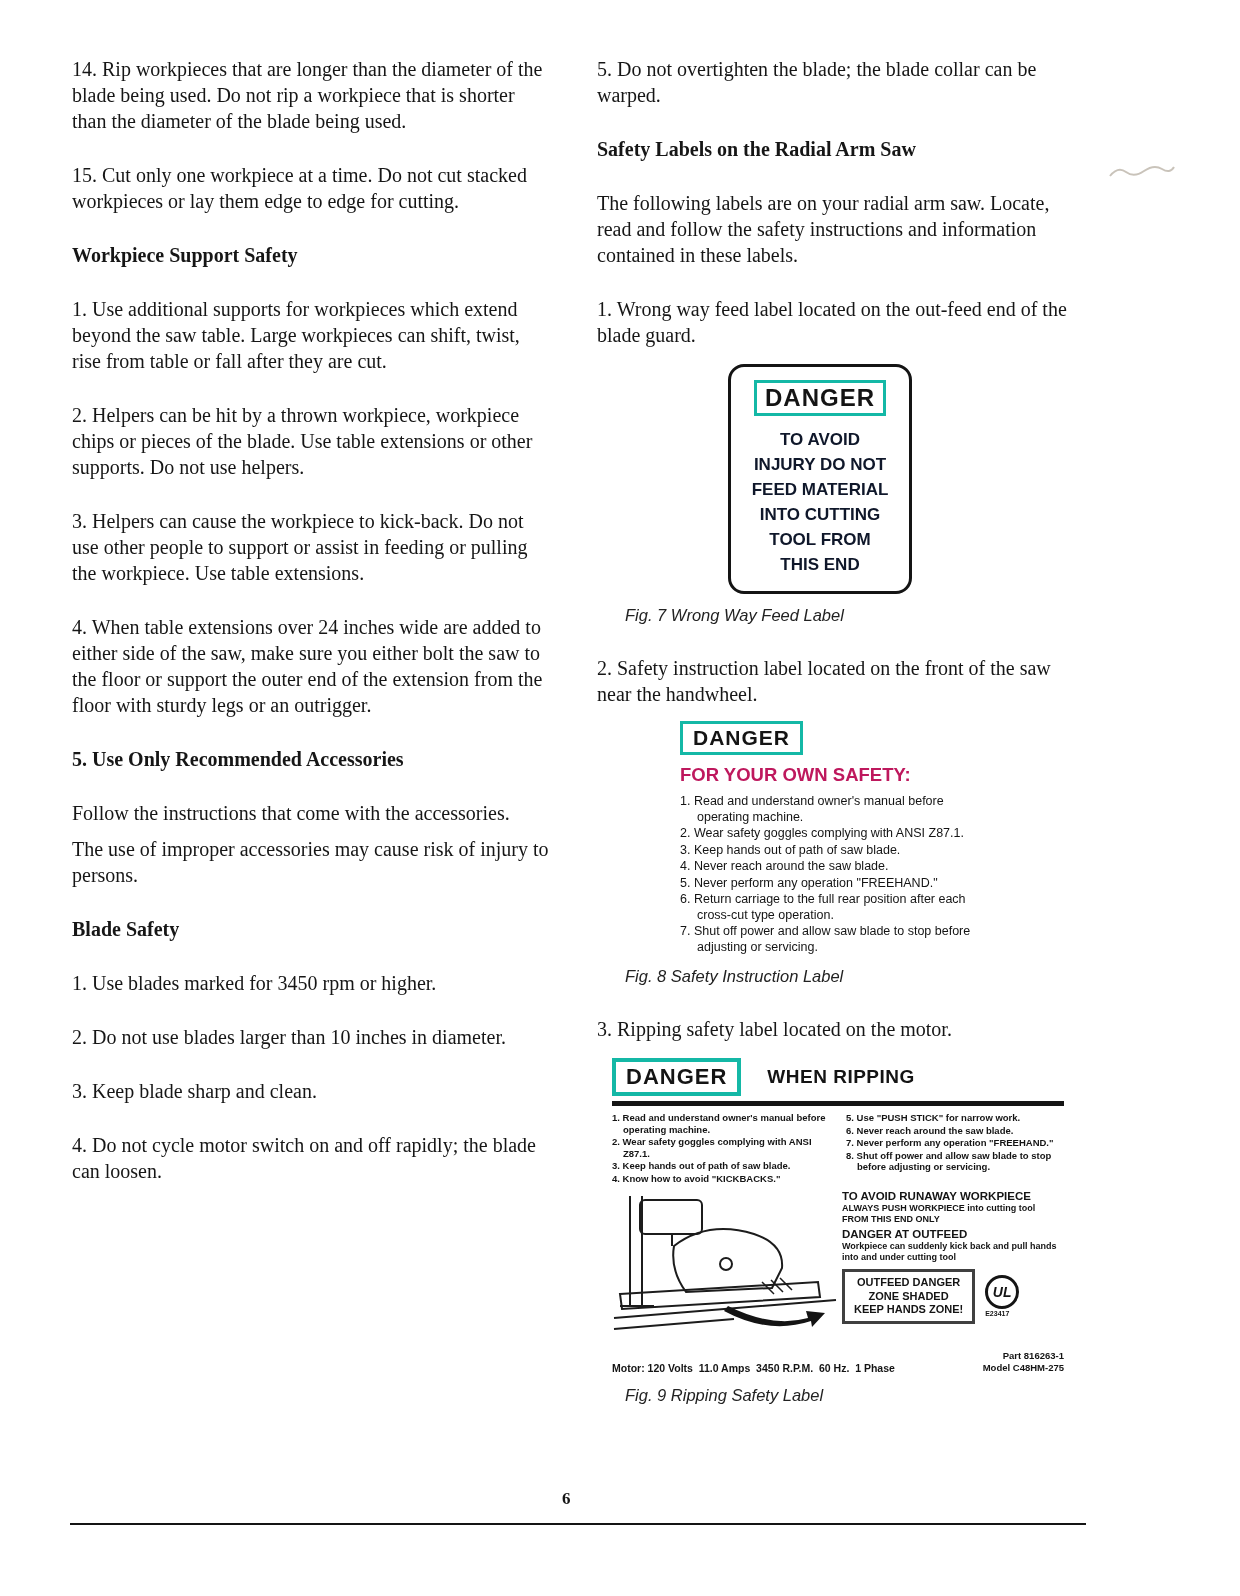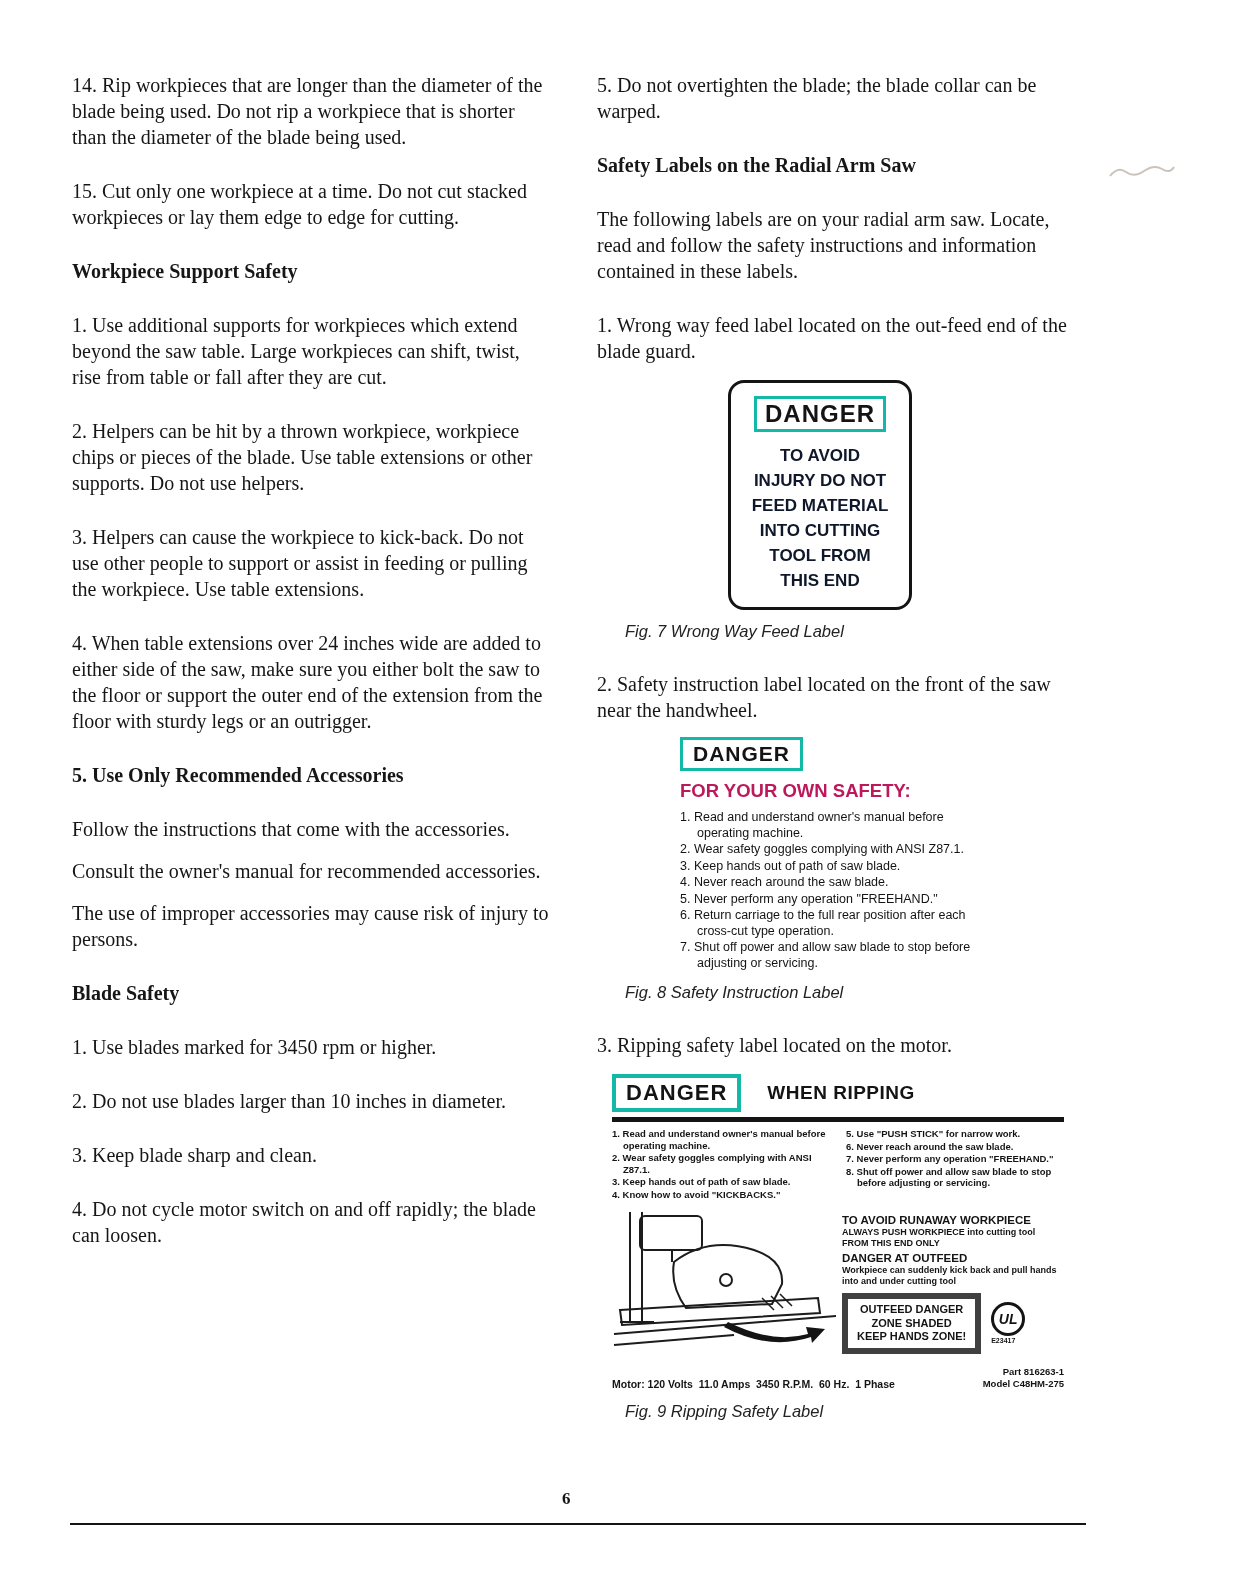--- a/index.html
+++ b/index.html
@@ -6,21 +6,21 @@
   html,body { background:#ffffff; }
   .page {
     position:relative; width:1240px; height:1596px; margin:0 auto;
     background:#ffffff; color:#161616; overflow:hidden;
     font-family:"Liberation Serif", serif;
   }
   .col { position:absolute; top:56px; }
   .col-left  { left:72px;  width:478px; }
   .col-right { left:597px; width:490px; }
 
-  .para { font-size:20px; line-height:26px; margin:16px 0 28px 0; }
+  .para { font-size:20px; line-height:26px; margin:0 0 28px 0; }
   .tight { margin-bottom:10px; }
   .heading { font-size:20px; line-height:26px; font-weight:bold; margin:8px 0 28px 0; }
   .caption {
     font-family:"Liberation Sans", sans-serif; font-style:italic;
     font-size:16.5px; color:#222; margin:12px 0 30px 28px;
   }
 
   .danger-box {
     display:inline-block; font-family:"Liberation Sans", sans-serif;
     font-weight:bold; border:3px solid #14b8a6; padding:2px 10px;
@@ -63,21 +63,21 @@
     font-size:9.5px; font-weight:bold; line-height:11.5px;
     padding-left:11px; text-indent:-11px; margin-bottom:1px;
   }
   .fig9-body { display:flex; }
   .fig9-art { width:228px; height:158px; flex:none; }
   .fig9-right { flex:1; padding-left:2px; padding-top:2px; }
   .f9-b { font-weight:bold; font-size:11.5px; line-height:13px; margin-top:4px; }
   .f9-t { font-size:9px; line-height:10.5px; font-weight:bold; }
   .f9-zone-row { display:flex; align-items:center; gap:10px; margin-top:7px; }
   .f9-zone {
-    border:6px solid #404040; padding:4px 9px; text-align:center;
+    border:3px solid #404040; padding:4px 9px; text-align:center;
     font-weight:bold; font-size:11px; line-height:13.5px;
   }
   .f9-ul { text-align:left; }
   .f9-ul-circle {
     width:34px; height:34px; border:3px solid #141414; border-radius:50%;
     display:flex; align-items:center; justify-content:center;
     font-weight:bold; font-style:italic; font-size:14px; margin:0 auto;
   }
   .f9-ul-num { font-size:7px; font-weight:bold; margin-top:1px; }
   .fig9-bottom { display:flex; justify-content:space-between; align-items:flex-end; margin-top:4px; }
@@ -104,21 +104,20 @@
     <p class="para">15. Cut only one workpiece at a time.  Do not cut stacked workpieces or lay them edge to edge for cutting.</p>
 
     <h3 class="heading">Workpiece Support Safety</h3>
     <p class="para">1. Use additional supports for workpieces which extend beyond the saw table. Large workpieces can shift, twist, rise from table or fall after they are cut.</p>
     <p class="para">2. Helpers can be hit by a thrown workpiece, workpiece chips or pieces of the blade. Use table extensions or other supports. Do not use helpers.</p>
     <p class="para">3. Helpers can cause the workpiece to kick-back. Do not use other people to support or assist in feeding or pulling the workpiece. Use table extensions.</p>
     <p class="para">4. When table extensions over 24 inches wide are added to either side of the saw, make sure you either bolt the saw to the floor or support the outer end of the extension from the floor with sturdy legs or an outrigger.</p>
 
     <h3 class="heading">5. Use Only Recommended Accessories</h3>
     <p class="para tight">Follow the instructions that come with the accessories.</p>
-    <p class="para tight">Consult the owner's manual for recommended accessories.</p>
     <p class="para">The use of improper accessories may cause risk of injury to persons.</p>
 
     <h3 class="heading">Blade Safety</h3>
     <p class="para">1. Use blades marked for 3450 rpm or higher.</p>
     <p class="para">2. Do not use blades larger than 10 inches in diameter.</p>
     <p class="para">3. Keep blade sharp and clean.</p>
     <p class="para">4. Do not cycle motor switch on and off rapidly; the blade can loosen.</p>
   </div>
 
   <div class="col col-right">
@@ -188,21 +187,21 @@
             <path d="M60 46 L60 58"></path>
             <path d="M62 58 Q96 32 142 46 Q172 56 170 80 L160 100 L74 104 Q58 82 62 58 Z"></path>
             <circle cx="114" cy="76" r="6"></circle>
             <path d="M8 106 L206 94 L208 109 L10 121 Z"></path>
             <path d="M2 130 L224 112 M2 141 L122 131"></path>
             <path d="M150 94 L162 106 M159 92 L171 104 M168 90 L180 102" stroke-width="1.5"></path>
           </g>
           <path d="M116 118 Q160 140 196 130 L194 123 L213 125 L200 139 L199 133 Q157 147 112 123 Z" fill="#141414"></path>
         </svg>
         <div class="fig9-right">
-          <div class="f9-b" style="margin-top:8px">TO AVOID RUNAWAY WORKPIECE</div>
+          <div class="f9-b" style="margin-top:0">TO AVOID RUNAWAY WORKPIECE</div>
           <div class="f9-t">ALWAYS PUSH WORKPIECE into cutting tool FROM THIS END ONLY</div>
           <div class="f9-b">DANGER AT OUTFEED</div>
           <div class="f9-t">Workpiece can suddenly kick back and pull hands into and under cutting tool</div>
           <div class="f9-zone-row">
             <div class="f9-zone">
               <div>OUTFEED DANGER</div>
               <div>ZONE SHADED</div>
               <div>KEEP HANDS ZONE!</div>
             </div>
             <div class="f9-ul">

